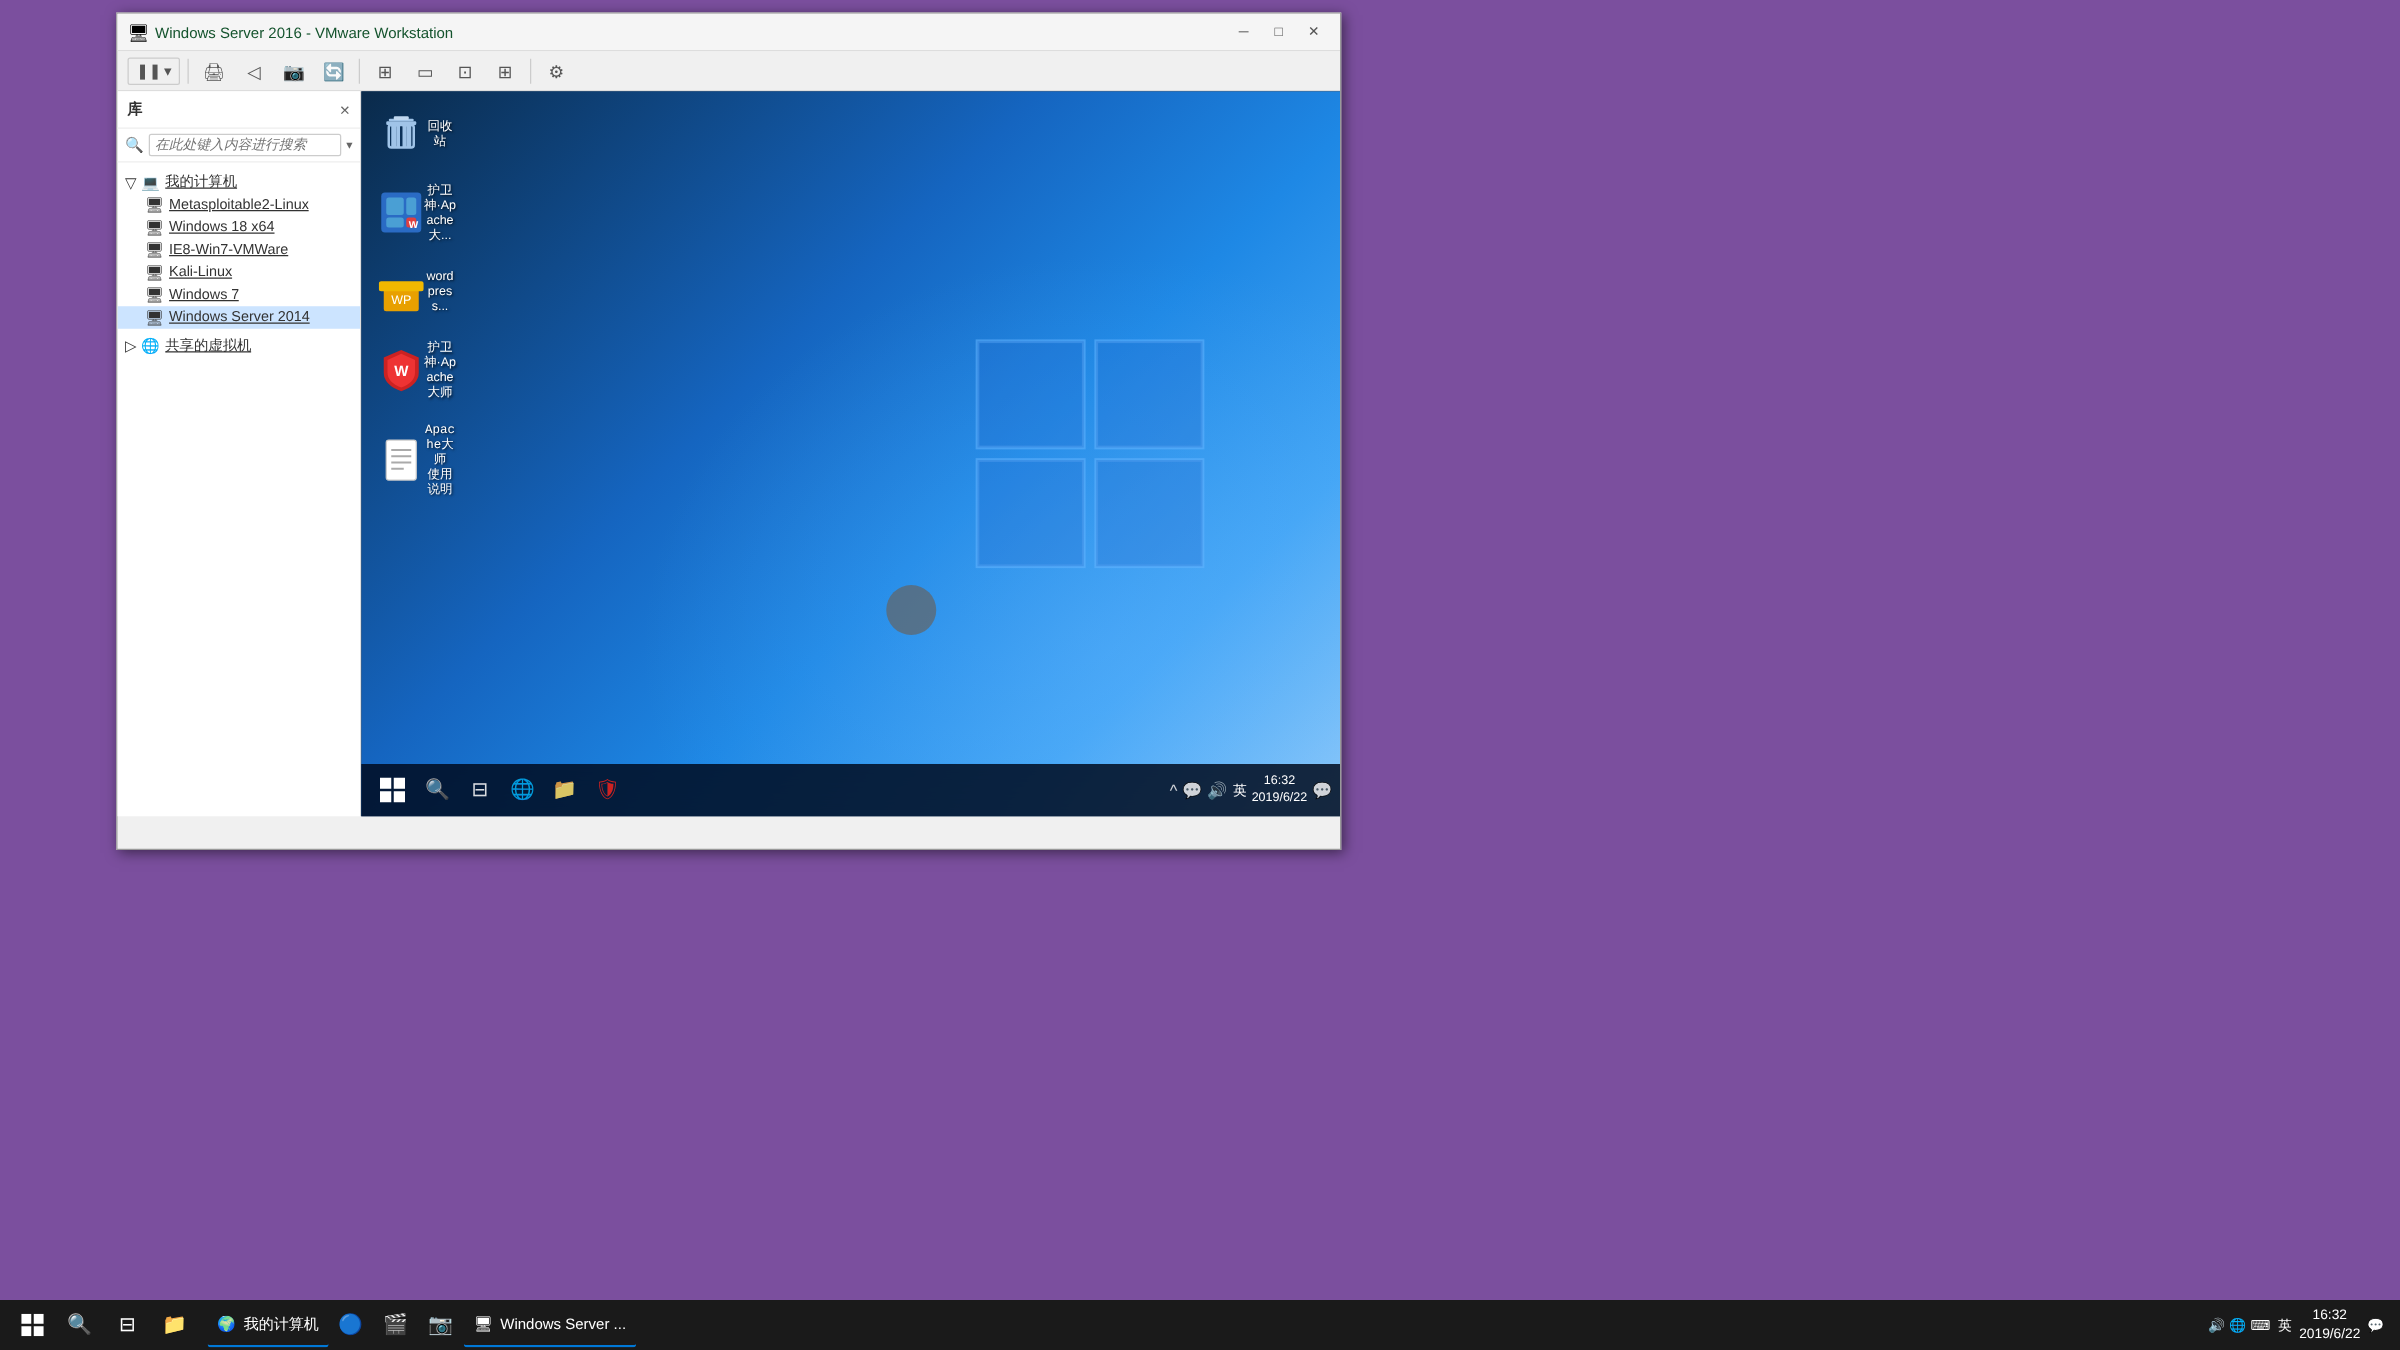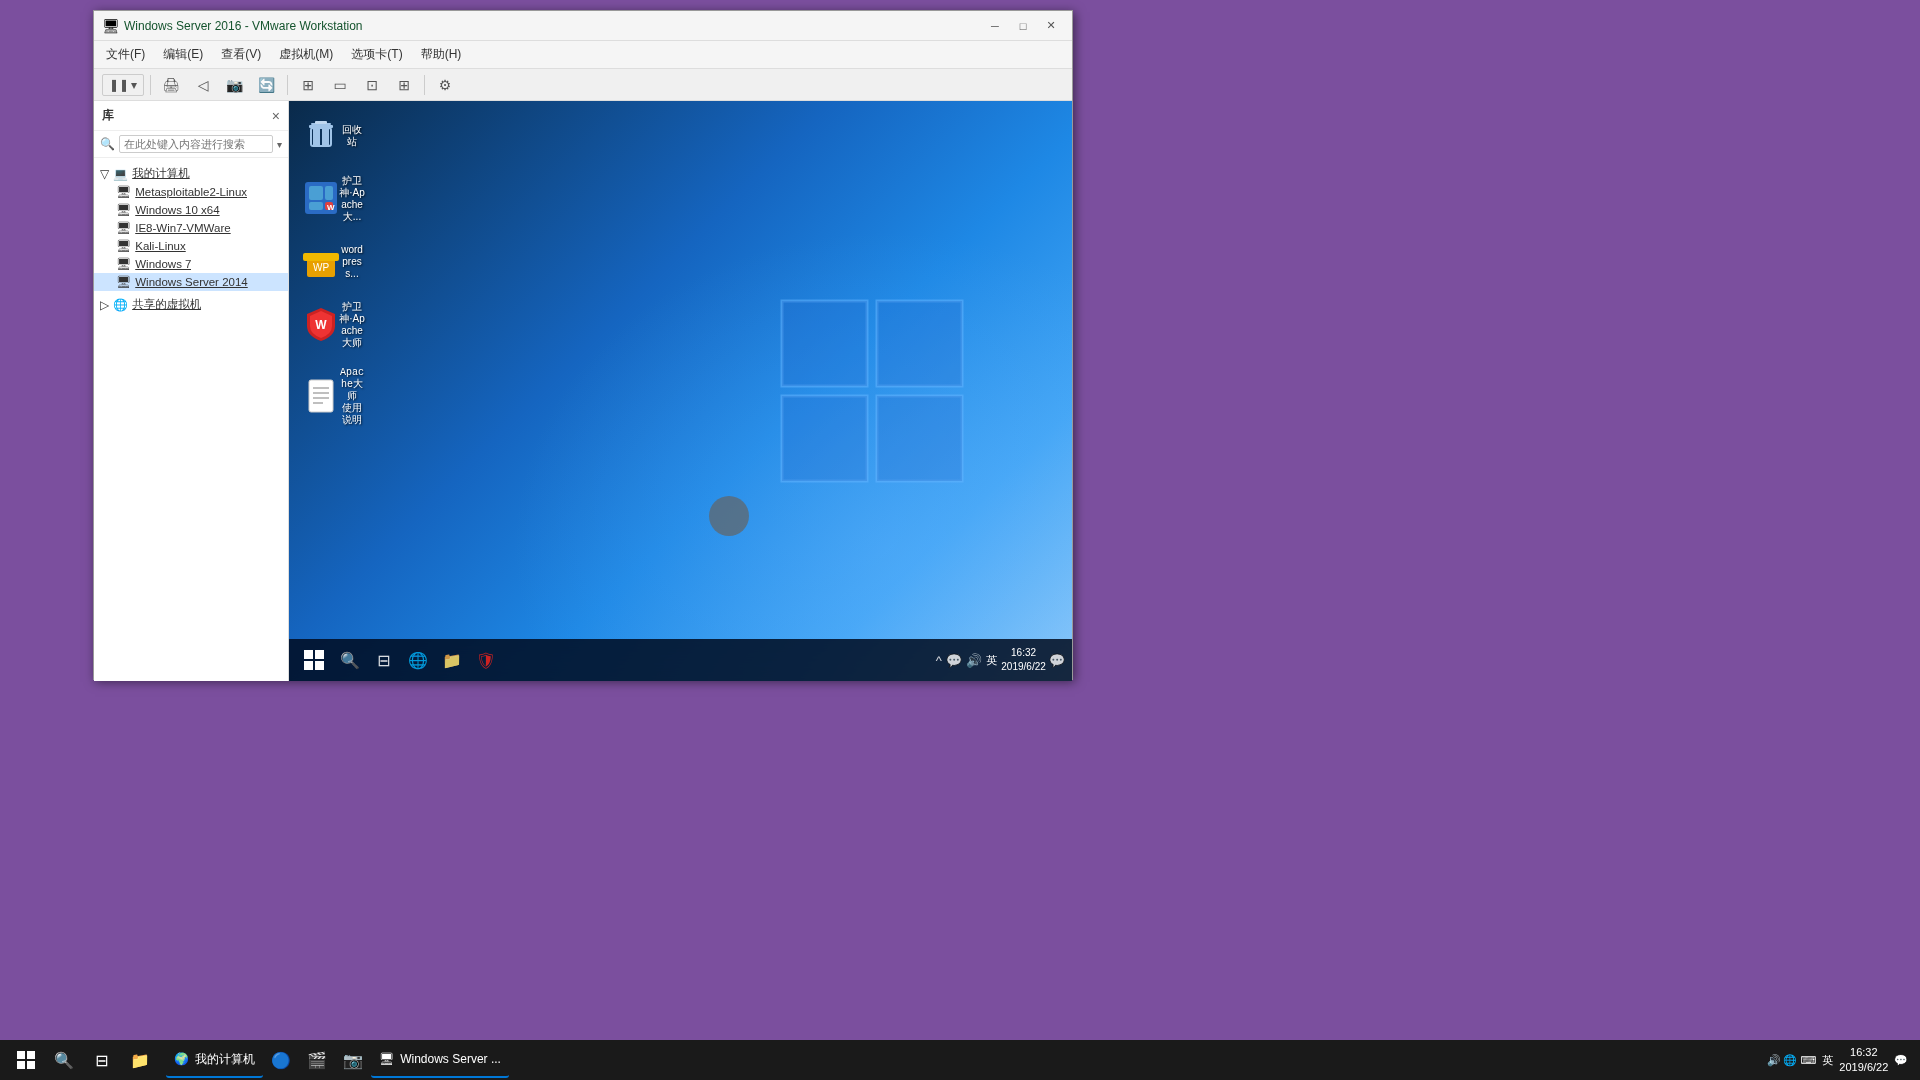--- a/index.html
+++ b/index.html
@@ -209,20 +209,21 @@
       border-bottom: 1px solid #eee;
       gap: 4px;
     }
     .sidebar-search input {
       flex: 1;
       border: 1px solid #ccc;
       border-radius: 2px;
       padding: 2px 4px;
       font-size: 11px;
       outline: none;
+      font-style: italic;
     }
     .sidebar-content {
       flex: 1;
       overflow-y: auto;
       padding: 4px 0;
     }
     .tree-group {
       padding: 2px 0;
     }
     .tree-item {
@@ -397,28 +398,20 @@
   <div class="title-bar">
     <span class="title-bar-icon">🖥</span>
     <span class="title-bar-text">Windows Server 2016 - VMware Workstation</span>
     <div class="title-bar-controls">
       <div class="title-btn">─</div>
       <div class="title-btn">□</div>
       <div class="title-btn close">✕</div>
     </div>
   </div>
 
-  <div class="menu-bar">
-    <div class="menu-item">文件(F)</div>
-    <div class="menu-item">编辑(E)</div>
-    <div class="menu-item">查看(V)</div>
-    <div class="menu-item">虚拟机(M)</div>
-    <div class="menu-item">选项卡(T)</div>
-    <div class="menu-item">帮助(H)</div>
-  </div>
 
   <div class="toolbar">
     <div class="toolbar-pause">
       <span>❚❚</span>
       <span>▾</span>
     </div>
     <div class="toolbar-separator"></div>
     <div class="toolbar-btn" title="Power">🖨</div>
     <div class="toolbar-btn">◁</div>
     <div class="toolbar-btn">📷</div>
@@ -452,21 +445,21 @@
             <span class="tree-label">我的计算机</span>
           </div>
           <div class="tree-item">
             <span class="indent"></span>
             <span class="tree-icon">🖥</span>
             <span class="tree-label">Metasploitable2-Linux</span>
           </div>
           <div class="tree-item">
             <span class="indent"></span>
             <span class="tree-icon">🖥</span>
-            <span class="tree-label">Windows 10 x64</span>
+            <span class="tree-label">Windows 18 x64</span>
           </div>
           <div class="tree-item">
             <span class="indent"></span>
             <span class="tree-icon">🖥</span>
             <span class="tree-label">IE8-Win7-VMWare</span>
           </div>
           <div class="tree-item">
             <span class="indent"></span>
             <span class="tree-icon">🖥</span>
             <span class="tree-label">Kali-Linux</span>

